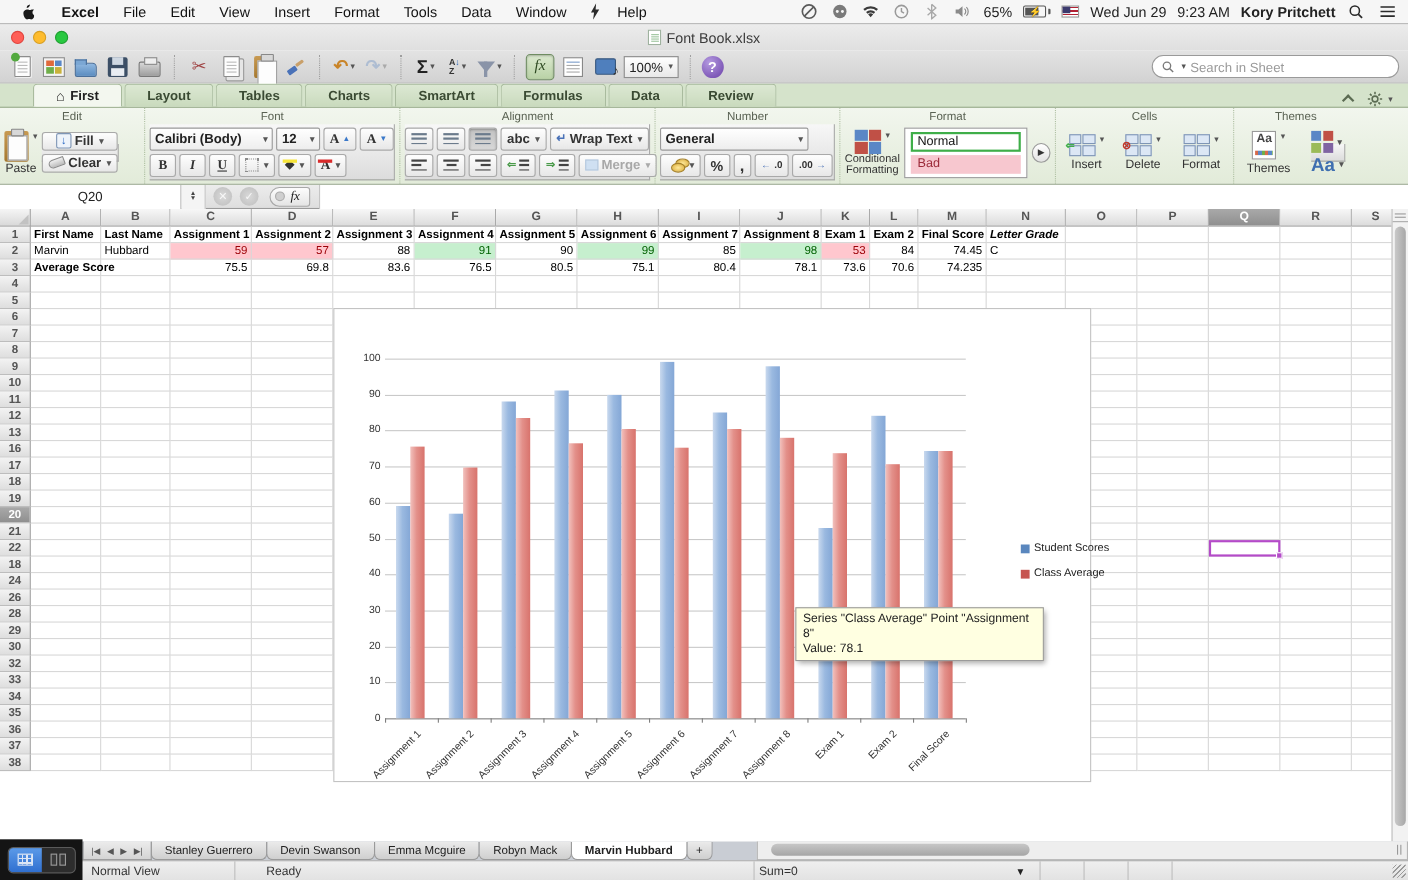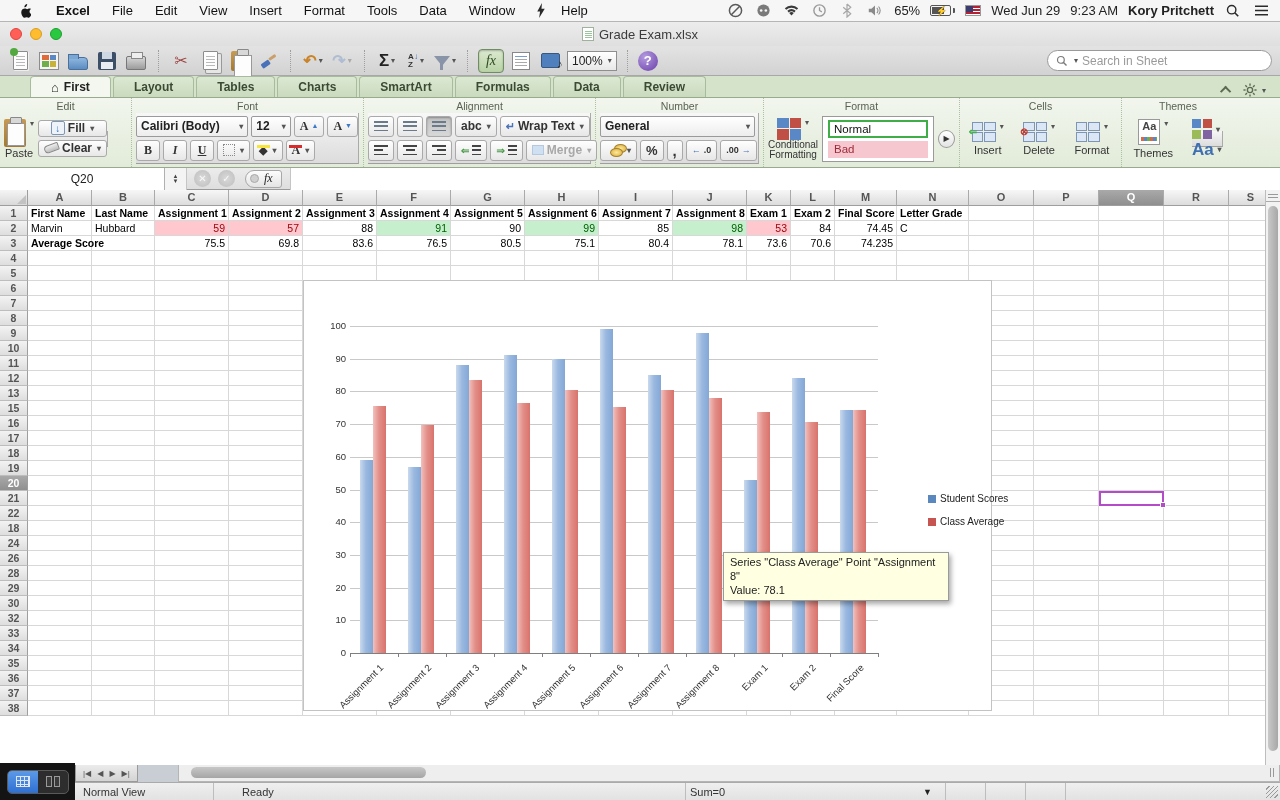--- a/index.html
+++ b/index.html
@@ -289,21 +289,21 @@
       </span>
   </div>
 </div>
 
 <div id="titlebar" class="ni">
   <span class="tl r"></span>
   <span class="tl y"></span>
   <span class="tl g"></span>
   <div id="title-center">
     <span class="doc-ic"></span>
-    <span>Grade Exam.xlsx</span>
+    <span>Font Book.xlsx</span>
   </div>
 </div>
 
 <div id="toolbar" class="ni">
   <span class="tbtn">
       <span class="pg plus"></span>
     </span>
   <span class="tbtn">
       <span class="gal">
         <i></i>
@@ -580,21 +580,21 @@
             <span>Merge</span>
             <span class="dd dis">▾</span>
           </div>
       </div>
     </div>
   </div>
 
   <div class="rgroup" style="width:168px;">
     <div class="glabel">Number</div>
     <div class="gcol" style="flex:1;justify-content:center;">
-      <div class="sel" style="width:155px;">
+      <div class="sel" style="width:135px;">
           <span>General</span>
           <span class="dd">▾</span>
         </div>
       <div class="grow2">
         <div class="rbtn">
             <span class="coins"></span>
             <span class="dd">▾</span>
           </div>
         <div class="rbtn" style="font-size:13px;font-weight:bold;">%</div>
         <div class="rbtn" style="font-size:15px;font-weight:bold;">,</div>
@@ -845,21 +845,21 @@
       <div class="gcell bold" style="width: 74px;">Assignment 2</div>
       <div class="gcell bold" style="width: 74px;">Assignment 3</div>
       <div class="gcell bold" style="width: 74px;">Assignment 4</div>
       <div class="gcell bold" style="width: 74px;">Assignment 5</div>
       <div class="gcell bold" style="width: 74px;">Assignment 6</div>
       <div class="gcell bold" style="width: 74px;">Assignment 7</div>
       <div class="gcell bold" style="width: 74px;">Assignment 8</div>
       <div class="gcell bold" style="width: 44px;">Exam 1</div>
       <div class="gcell bold" style="width: 44px;">Exam 2</div>
       <div class="gcell bold" style="width: 62px;">Final Score</div>
-      <div class="gcell bold" style="width: 72px;">Letter Grade</div>
+      <div class="gcell bold" style="width: 72px; font-style: italic;">Letter Grade</div>
       <div class="gcell" style="width: 65px;"></div>
       <div class="gcell" style="width: 65px;"></div>
       <div class="gcell" style="width: 65px;"></div>
       <div class="gcell" style="width: 65px;"></div>
       <div class="gcell" style="width: 44px;"></div>
     </div>
     <div class="grow">
       <div class="grhdr">2</div>
       <div class="gcell" style="width: 64px;">Marvin</div>
       <div class="gcell" style="width: 63px;">Hubbard</div>
@@ -1117,42 +1117,20 @@
       <div class="gcell" style="width: 44px;"></div>
       <div class="gcell" style="width: 62px;"></div>
       <div class="gcell" style="width: 72px;"></div>
       <div class="gcell" style="width: 65px;"></div>
       <div class="gcell" style="width: 65px;"></div>
       <div class="gcell" style="width: 65px;"></div>
       <div class="gcell" style="width: 65px;"></div>
       <div class="gcell" style="width: 44px;"></div>
     </div>
     <div class="grow">
-      <div class="grhdr">15</div>
-      <div class="gcell" style="width: 64px;"></div>
-      <div class="gcell" style="width: 63px;"></div>
-      <div class="gcell" style="width: 74px;"></div>
-      <div class="gcell" style="width: 74px;"></div>
-      <div class="gcell" style="width: 74px;"></div>
-      <div class="gcell" style="width: 74px;"></div>
-      <div class="gcell" style="width: 74px;"></div>
-      <div class="gcell" style="width: 74px;"></div>
-      <div class="gcell" style="width: 74px;"></div>
-      <div class="gcell" style="width: 74px;"></div>
-      <div class="gcell" style="width: 44px;"></div>
-      <div class="gcell" style="width: 44px;"></div>
-      <div class="gcell" style="width: 62px;"></div>
-      <div class="gcell" style="width: 72px;"></div>
-      <div class="gcell" style="width: 65px;"></div>
-      <div class="gcell" style="width: 65px;"></div>
-      <div class="gcell" style="width: 65px;"></div>
-      <div class="gcell" style="width: 65px;"></div>
-      <div class="gcell" style="width: 44px;"></div>
-    </div>
-    <div class="grow">
       <div class="grhdr">16</div>
       <div class="gcell" style="width: 64px;"></div>
       <div class="gcell" style="width: 63px;"></div>
       <div class="gcell" style="width: 74px;"></div>
       <div class="gcell" style="width: 74px;"></div>
       <div class="gcell" style="width: 74px;"></div>
       <div class="gcell" style="width: 74px;"></div>
       <div class="gcell" style="width: 74px;"></div>
       <div class="gcell" style="width: 74px;"></div>
       <div class="gcell" style="width: 74px;"></div>
@@ -1586,20 +1564,28 @@
       <div class="gcell" style="width: 44px;"></div>
     </div>
   </div>
 
 <div id="tabbar" class="ni">
   <div id="tabnav">
       <span>|◀</span>
       <span>◀</span>
       <span>▶</span>
       <span>▶|</span>
+    </div>
+  <div id="tabs-host" style="display:flex;">
+      <div class="sheettab">Stanley Guerrero</div>
+      <div class="sheettab">Devin Swanson</div>
+      <div class="sheettab">Emma Mcguire</div>
+      <div class="sheettab">Robyn Mack</div>
+      <div class="sheettab active">Marvin Hubbard</div>
+      <div class="sheettab" style="padding: 0px 8px;">+</div>
     </div>
   <div id="hscroll">
     <div class="thumb"></div>
     <div class="grip2">
         <i></i>
         <i></i>
       </div>
   </div>
 </div>
 

